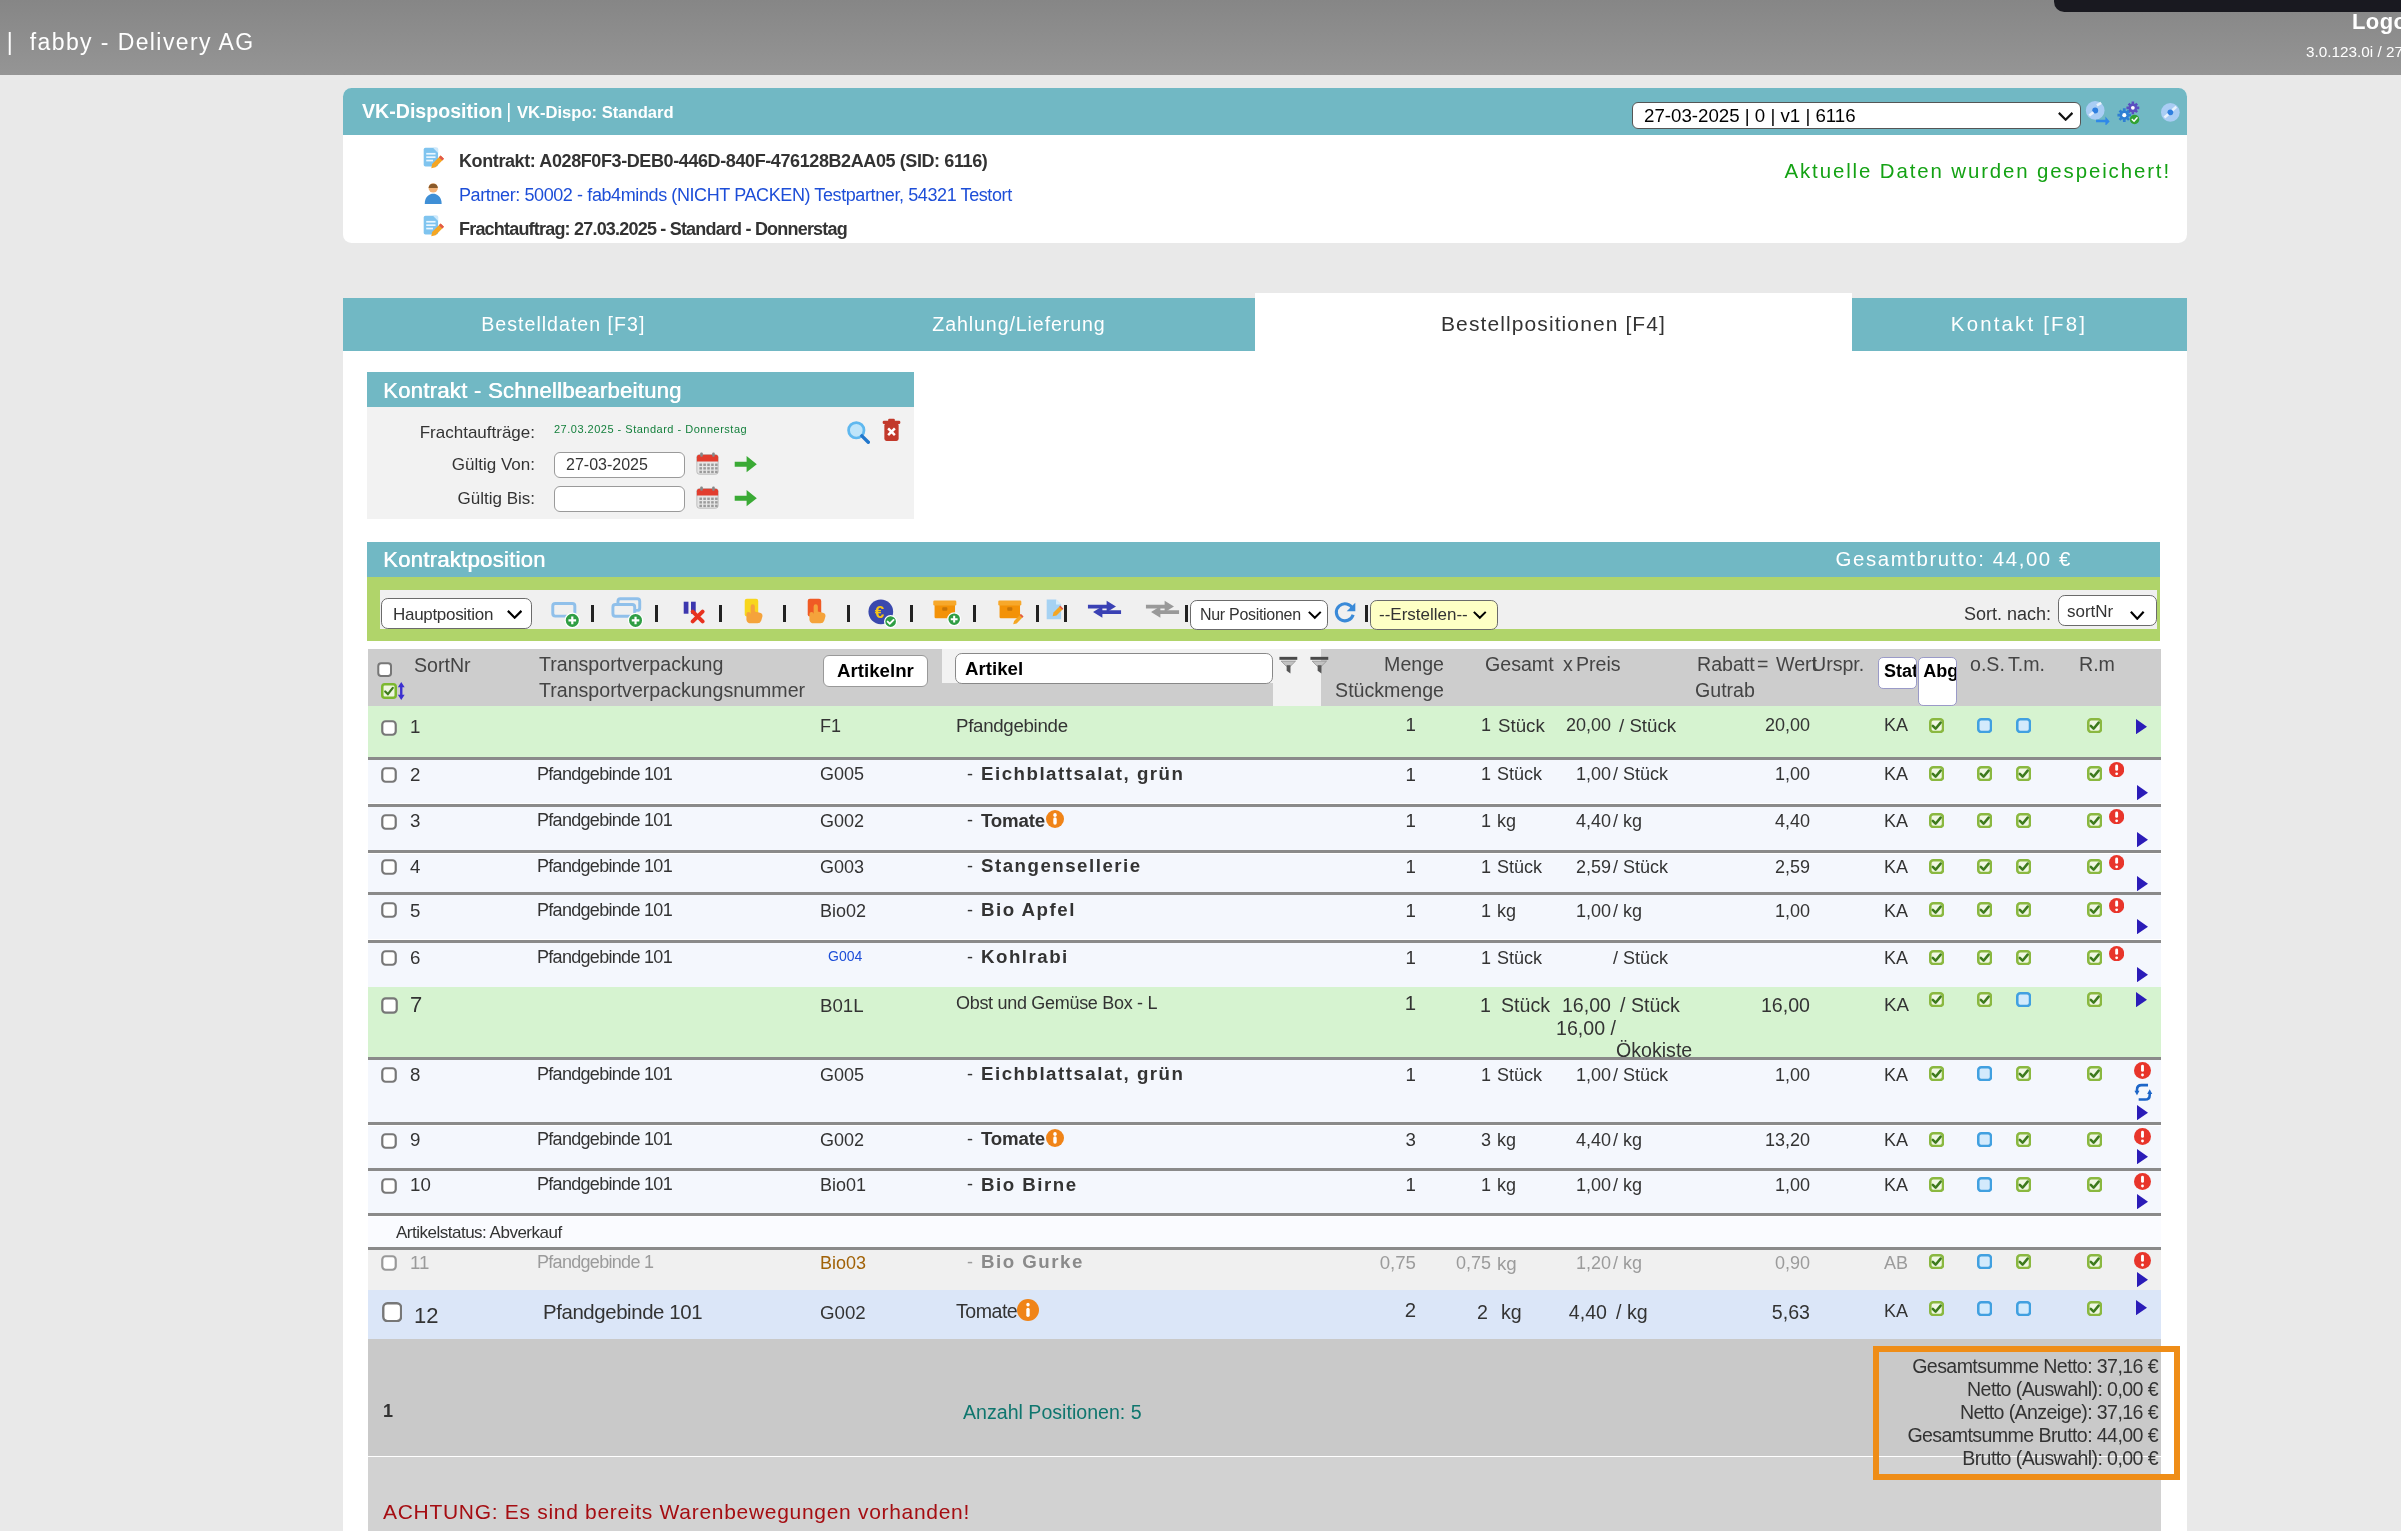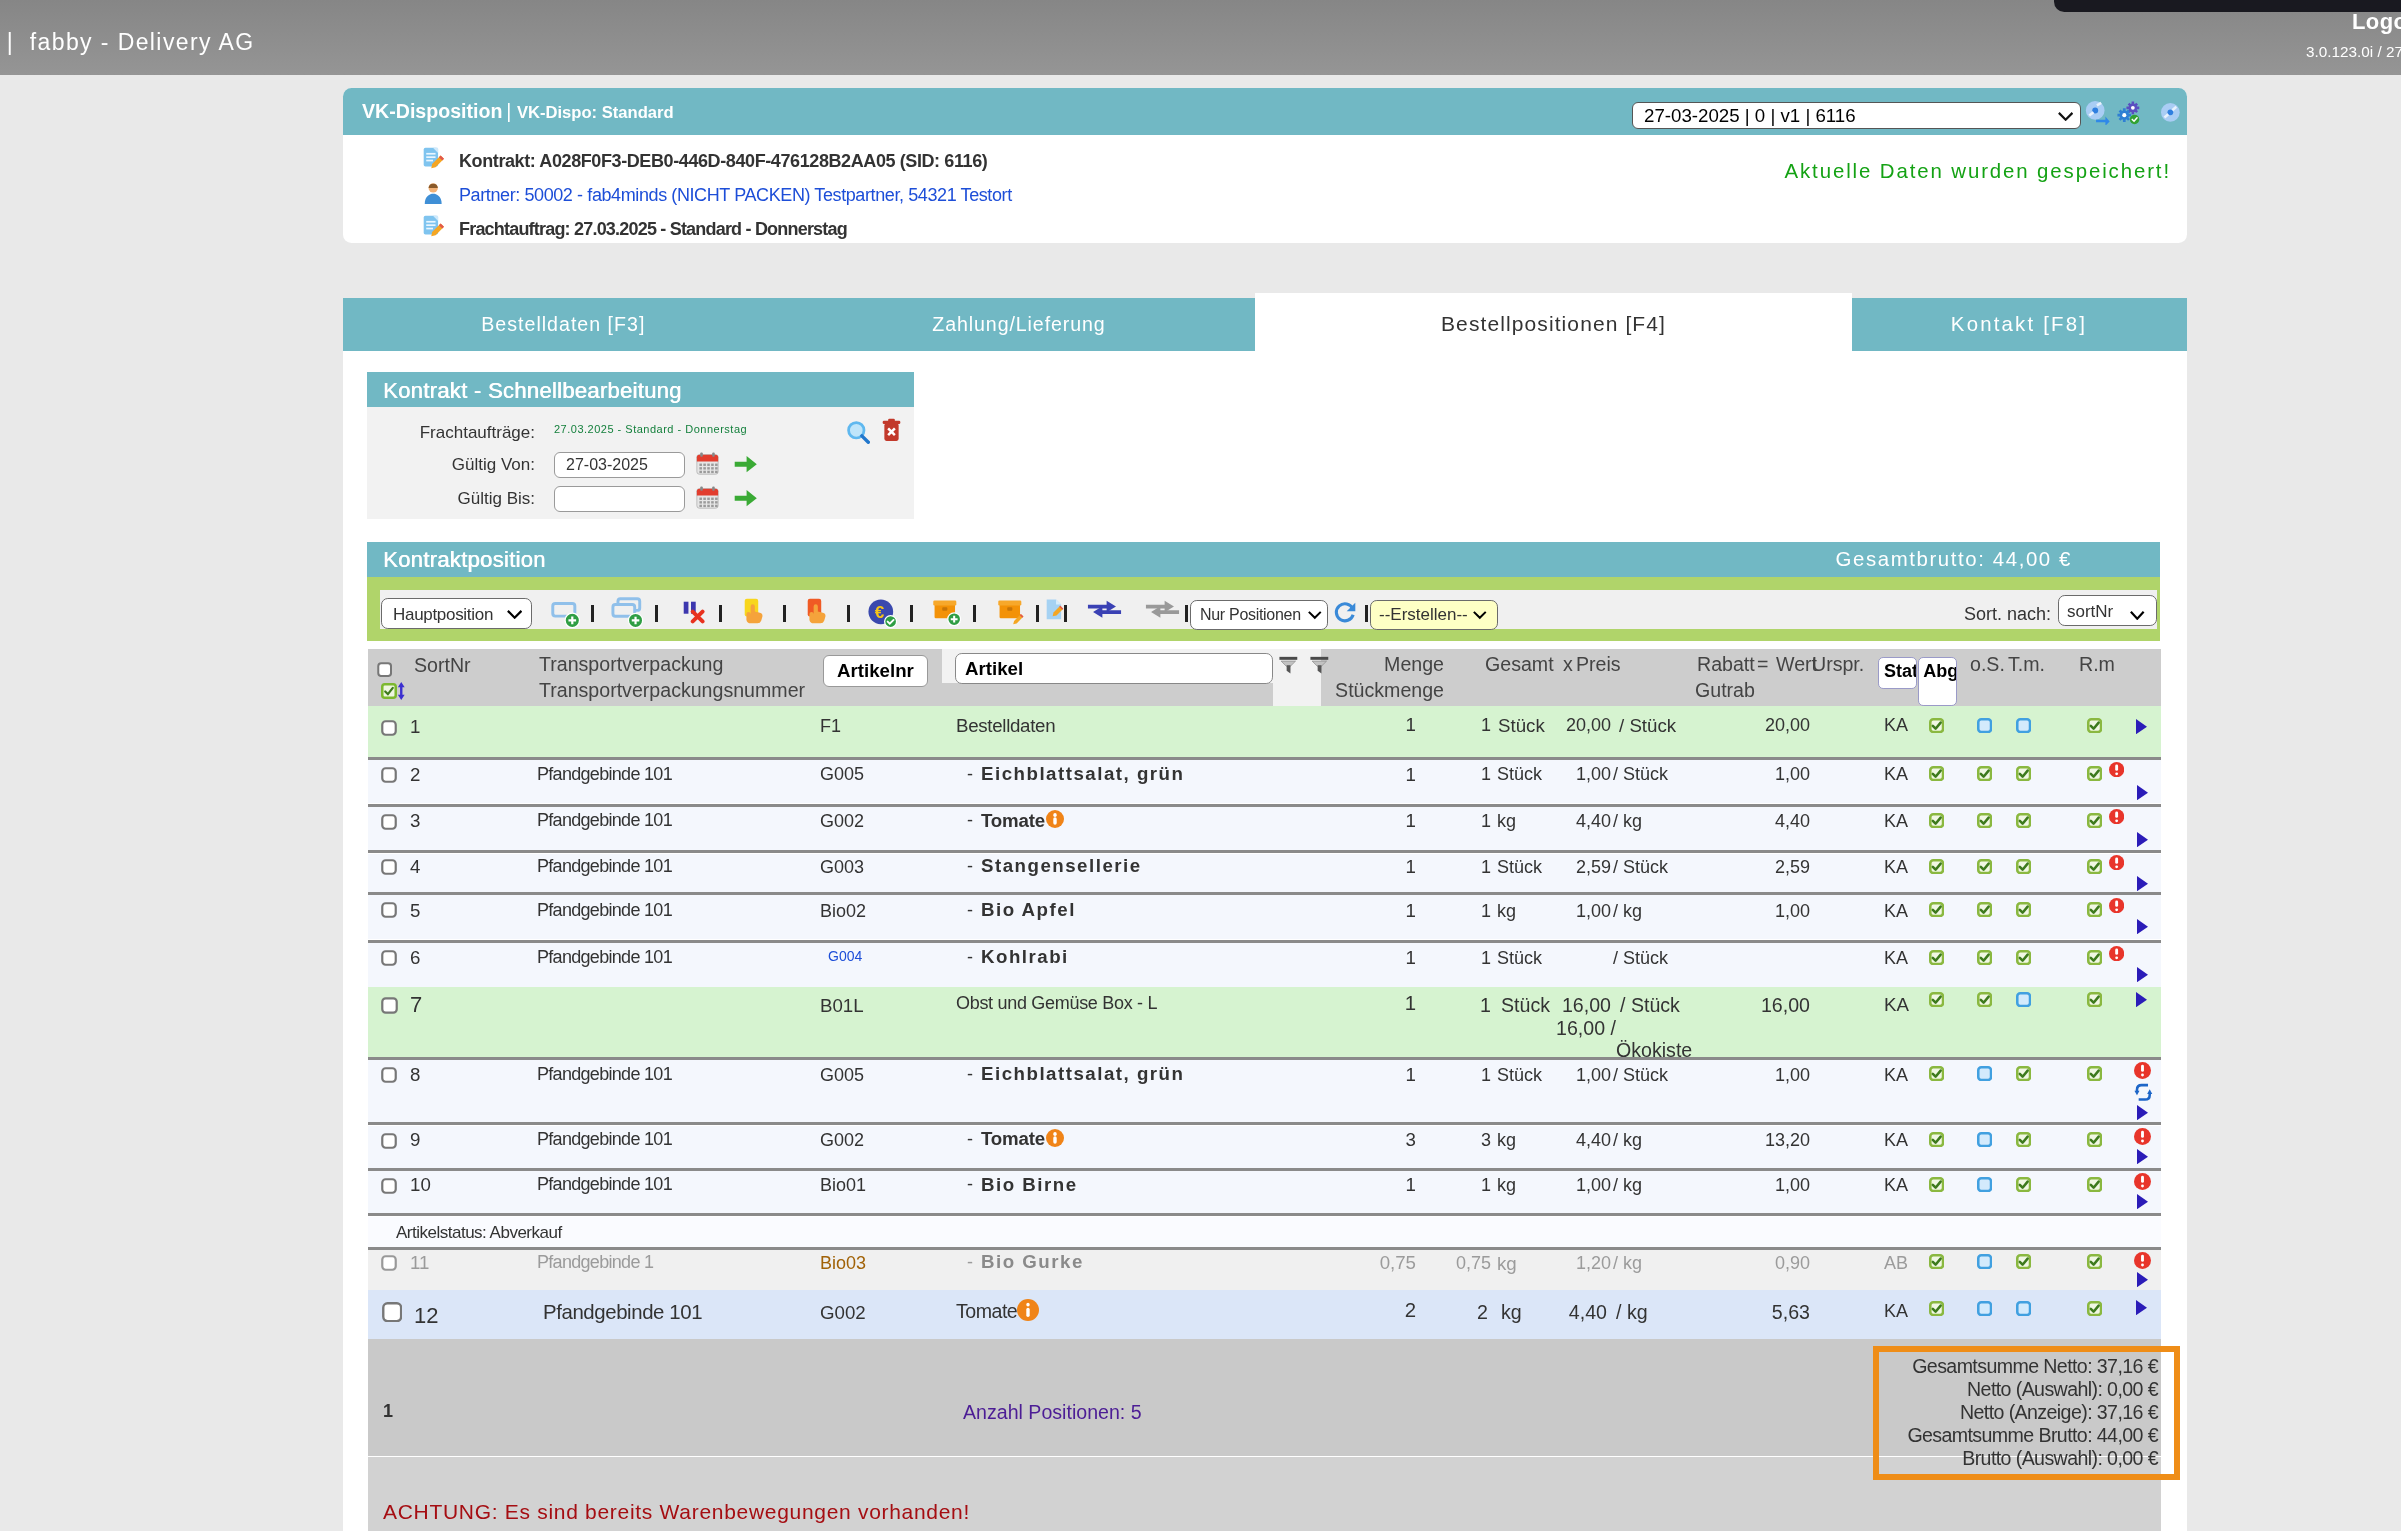--- a/index.html
+++ b/index.html
@@ -289,21 +289,21 @@
   </div>
 <div style="left:1970px;top:653px;font-size:19.6px;color:#444;">o.S.</div>
 <div style="left:2008px;top:653px;font-size:19.6px;color:#444;">T.m.</div>
 <div style="left:2079px;top:653px;font-size:19.6px;color:#444;">R.m</div>
 <div style="left:368px;top:706px;width:1793px;height:51px;background:#d6f3d0;"></div>
 <svg style="position:absolute;left:381px;top:720px;" width="16" height="16" viewBox="0 0 19 19">
     <rect x="1.5" y="1.5" width="16" height="16" rx="4" fill="#fff" stroke="#777" stroke-width="2.6"></rect>
   </svg>
 <div style="left:410px;top:716px;font-size:18.7px;color:#333;">1</div>
 <div style="left:820px;top:716px;font-size:18px;color:#333;">F1</div>
-<div style="left:956px;top:715px;font-size:18.7px;color:#333;letter-spacing:-0.3px;">Bestelldaten</div>
+<div style="left:956px;top:715px;font-size:18.7px;color:#333;letter-spacing:-0.3px;">Pfandgebinde</div>
 <div style="left:1195px;top:714px;width:221px;text-align:right;font-size:18.7px;color:#333;">1</div>
 <div style="left:1270px;top:715px;width:221px;text-align:right;font-size:18px;color:#333;">1</div>
 <div style="left:1498px;top:715px;font-size:18.7px;color:#333;">Stück</div>
 <div style="left:1390px;top:715px;width:221px;text-align:right;font-size:18px;color:#333;">20,00</div>
 <div style="left:1619px;top:715px;font-size:18.7px;color:#333;">/ Stück</div>
 <div style="left:1589px;top:715px;width:221px;text-align:right;font-size:18px;color:#333;">20,00</div>
 <div style="left:1884px;top:715px;font-size:18px;color:#333;">KA</div>
 <svg style="position:absolute;left:1929px;top:718px;" width="15.3" height="15.3" viewBox="0 0 18 18">
     <rect x="1.5" y="1.5" width="15" height="15" rx="3.5" fill="#f0f7e3" stroke="#8ab840" stroke-width="3"></rect>
     <path d="M4.5 9.36 L7.74 12.6 L13.68 5.3999999999999995" stroke="#3d7a1d" stroke-width="3" fill="none" stroke-linecap="round" stroke-linejoin="round"></path>
@@ -770,20 +770,20 @@
 <svg style="position:absolute;left:2087px;top:1301px;" width="15.3" height="15.3" viewBox="0 0 18 18">
     <rect x="1.5" y="1.5" width="15" height="15" rx="3.5" fill="#f0f7e3" stroke="#8ab840" stroke-width="3"></rect>
     <path d="M4.5 9.36 L7.74 12.6 L13.68 5.3999999999999995" stroke="#3d7a1d" stroke-width="3" fill="none" stroke-linecap="round" stroke-linejoin="round"></path>
   </svg>
 <svg style="position:absolute;left:2136px;top:1300px;" width="11" height="15.3" viewBox="0 0 13 18">
     <path d="M0 0 L13 9.0 L0 18 Z" fill="#2b1cb8"></path>
   </svg>
 <div style="left:368px;top:1339px;width:1793px;height:117px;background:#c9c9c9;"></div>
 <div style="left:368px;top:1457px;width:1793px;height:75px;background:#d2d2d2;"></div>
 <div style="left:383px;top:1401px;font-size:18px;color:#333;font-weight:bold;">1</div>
-<div style="left:963px;top:1401px;font-size:19.6px;color:#4c1d95;">Anzahl Positionen: 5</div>
+<div style="left:963px;top:1401px;font-size:19.6px;color:#0f766e;">Anzahl Positionen: 5</div>
 <div style="left:1873px;top:1346px;width:307px;height:134px;border:6px solid #ef8d17;"></div>
 <div style="left:1818px;top:1355px;width:340px;text-align:right;font-size:19.6px;color:#333;letter-spacing:-0.6px;">Gesamtsumme Netto: 37,16 €</div>
 <div style="left:1818px;top:1378px;width:340px;text-align:right;font-size:19.6px;color:#333;letter-spacing:-0.6px;">Netto (Auswahl): 0,00 €</div>
 <div style="left:1818px;top:1401px;width:340px;text-align:right;font-size:19.6px;color:#333;letter-spacing:-0.6px;">Netto (Anzeige): 37,16 €</div>
 <div style="left:1818px;top:1424px;width:340px;text-align:right;font-size:19.6px;color:#333;letter-spacing:-0.6px;">Gesamtsumme Brutto: 44,00 €</div>
 <div style="left:1818px;top:1447px;width:340px;text-align:right;font-size:19.6px;color:#333;letter-spacing:-0.6px;">Brutto (Auswahl): 0,00 €</div>
 <div style="left:383px;top:1500px;font-size:21px;color:#a50d12;letter-spacing:0.7px;">ACHTUNG: Es sind bereits Warenbewegungen vorhanden!</div>
 
 </body></html>

